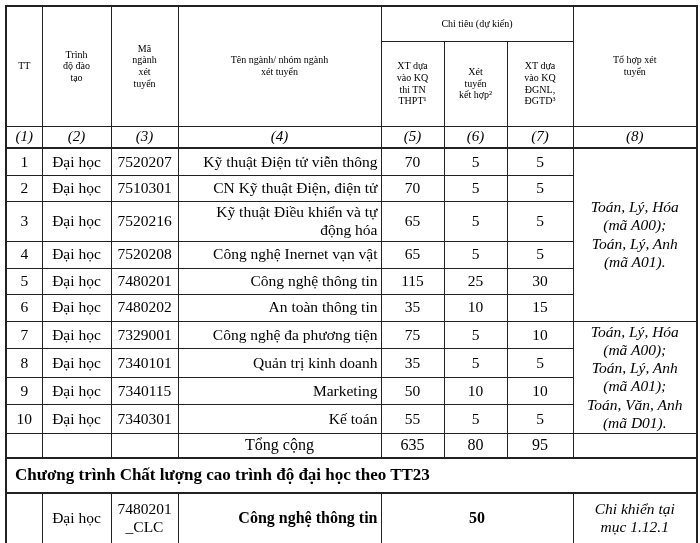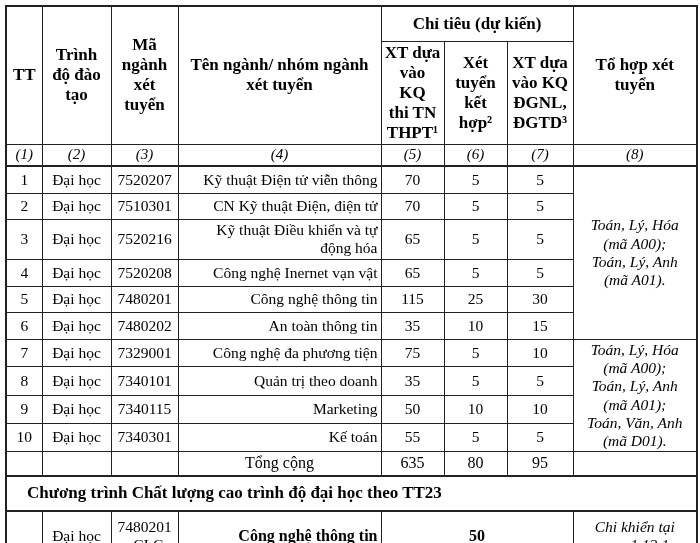--- a/index.html
+++ b/index.html
@@ -13,26 +13,26 @@
     margin:5px 0 0 5px;width:691px;
     border:2px solid #222;
   }
   th,td{
     border:1px solid #222;
     padding:1px 3px;
     text-align:center;vertical-align:middle;
     font-size:15.5px;line-height:1.18;
     white-space:pre-line;overflow:hidden;
   }
-  th{font-weight:bold;font-size:17px;}
+  th{font-weight:normal;font-size:10px;}
   td.name{text-align:right;padding-left:6px;}
   tr.idx td{font-style:italic;font-size:15px;border-bottom:2px solid #222;}
   tr.total td{font-weight:normal;font-size:16px;}
   tr.section td{
-    font-weight:bold;font-size:17px;text-align:left;padding:3px 20px;
+    font-weight:bold;font-size:17px;text-align:left;padding:3px 8px;
     border-top:2px solid #222;border-bottom:2px solid #222;
   }
   tr.clc td{font-size:15.5px;}
   tr.clc td.name{font-weight:bold;font-size:16px;}
   tr.clc td.quota{font-weight:bold;font-size:16px;}
   tr.clc td.note{font-style:italic;}
   td.tohop{font-size:15.5px;font-style:italic;}
 </style>
 </head>
 <body>
@@ -160,21 +160,21 @@
 (mã A00);
 Toán, Lý, Anh
 (mã A01);
 Toán, Văn, Anh
 (mã D01).</td>
     </tr>
     <tr style="height:27px">
       <td>8</td>
       <td>Đại học</td>
       <td>7340101</td>
-      <td class="name">Quản trị theo doanh</td>
+      <td class="name">Quản trị kinh doanh</td>
       <td>35</td>
       <td>5</td>
       <td>5</td>
     </tr>
     <tr style="height:26px">
       <td>9</td>
       <td>Đại học</td>
       <td>7340115</td>
       <td class="name">Marketing</td>
       <td>50</td>

